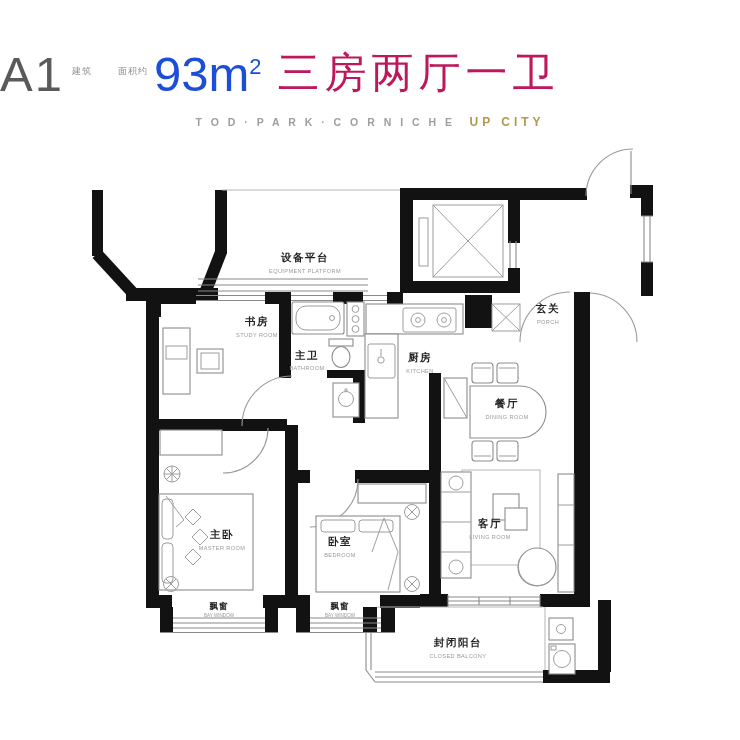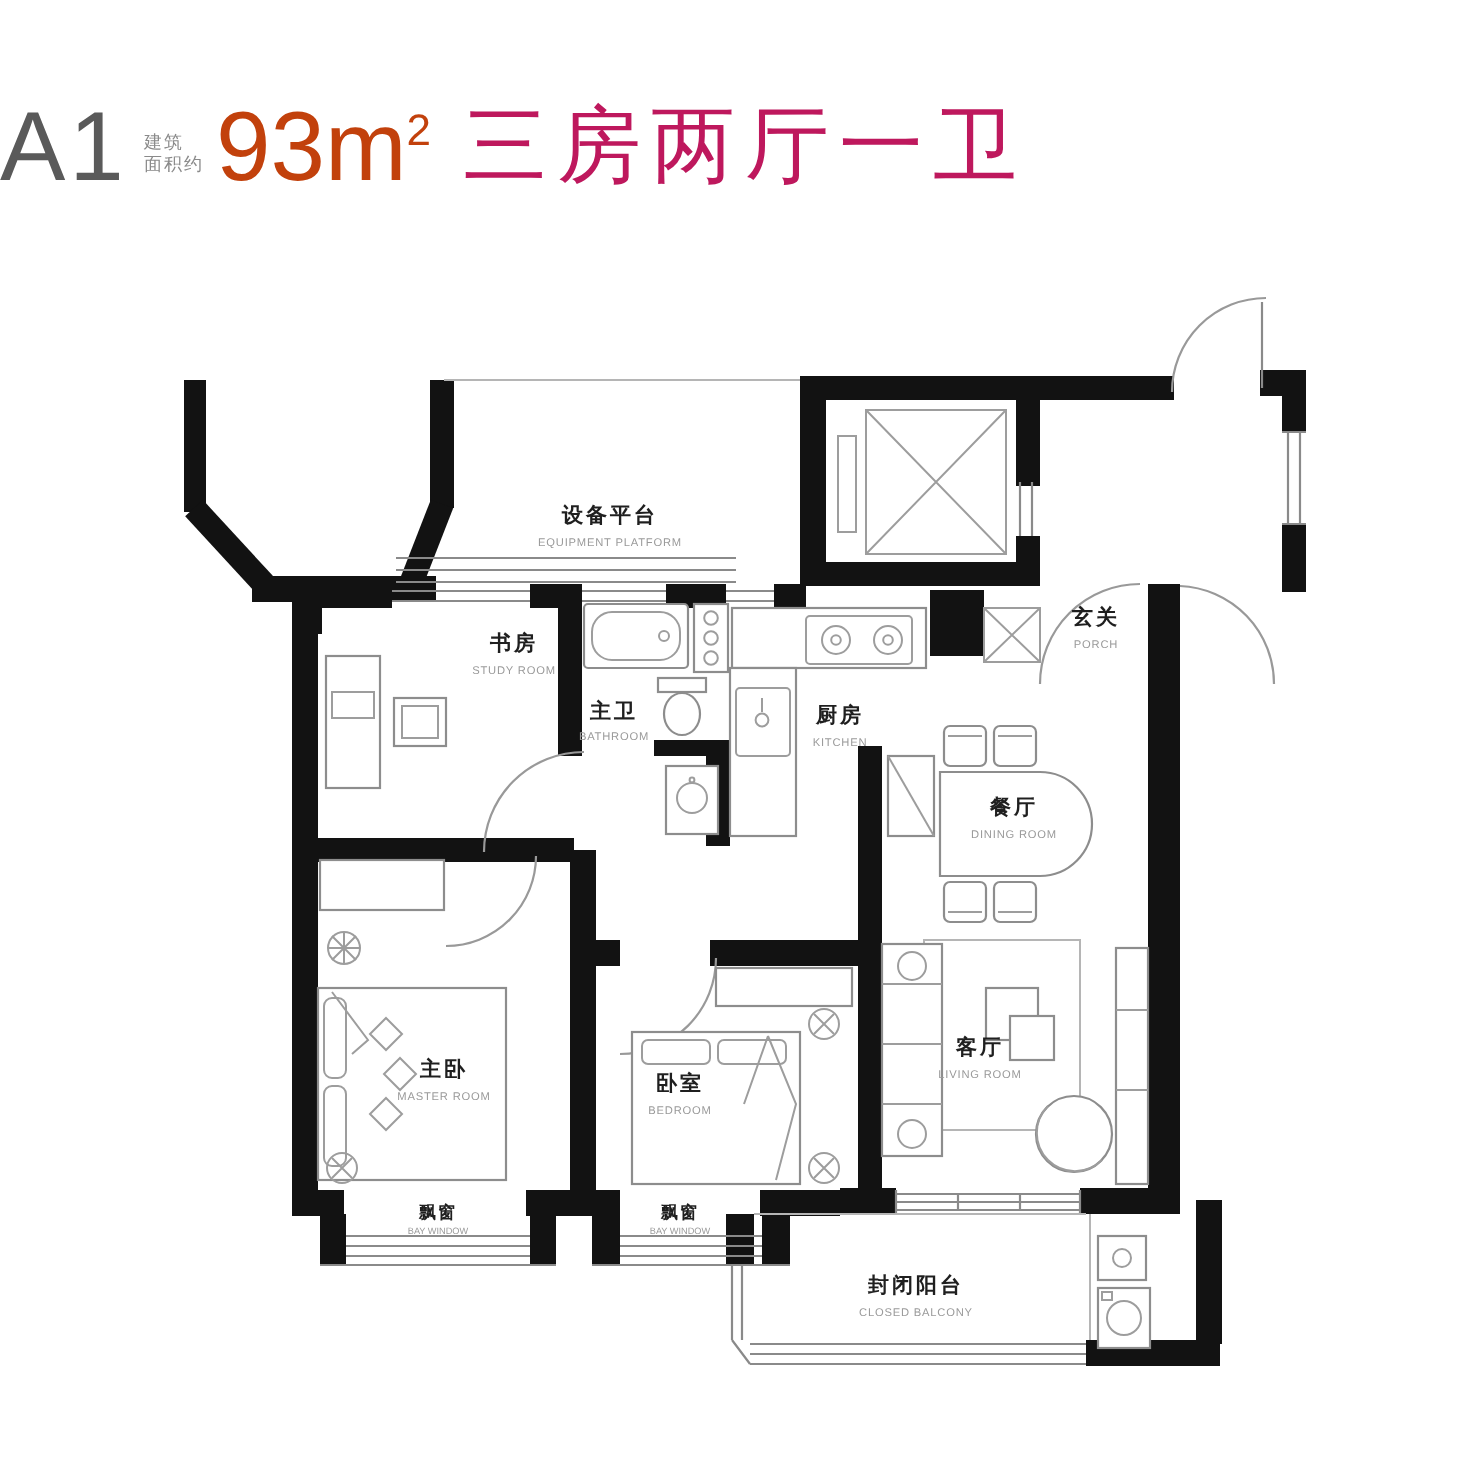--- a/index.html
+++ b/index.html
@@ -2,23 +2,23 @@
 <html><head>
 <meta charset="utf-8">
 <style>
   html,body{margin:0;padding:0;background:#fff;}
   .canvas{position:relative;width:740px;height:740px;background:#ffffff;overflow:hidden;
           font-family:"Liberation Sans","DejaVu Sans",sans-serif;}
   
   .title-row{position:absolute;top:50px;left:0;width:100%;display:flex;
              justify-content:flex-start;align-items:flex-start;color:#555;}
   .unit{font-size:49px;font-weight:400;letter-spacing:2px;line-height:1;color:#5a5a5a;}
-  .area-approx{display:flex;flex-direction:column;justify-content:center;margin:16px 6px 0 8px;
-               font-size:9px;color:#8a8a8a;line-height:1.25;letter-spacing:1px;}
-  .area-val{font-size:49px;font-weight:400;line-height:1;color:#c2410c;}
+  .area-approx{display:flex;flex-direction:row;justify-content:center;margin:16px 6px 0 8px;
+               font-size:9px;color:#8a8a8a;line-height:1.25;letter-spacing:1px;gap:26px;}
+  .area-val{font-size:49px;font-weight:400;line-height:1;color:#1d4ed8;}
   .area-val sup{font-size:22px;}
   .summary{font-size:42px;font-weight:500;letter-spacing:5px;line-height:1.1;
            color:#be185d;margin-left:16px;}
   .subtitle{position:absolute;top:112px;left:0;width:100%;text-align:center;}
   .brand{font-size:10.5px;color:#9e9e9e;letter-spacing:3px;font-weight:600;}
   .project{font-size:12px;font-weight:700;letter-spacing:4px;margin-left:10px;}
   
   .watermark{position:absolute;top:703px;right:12px;font-size:17px;font-weight:700;
              color:#8f8f8f;letter-spacing:2px;
              text-shadow:1px 1px 0 rgba(255,255,255,.95),2px 2px 0 rgba(0,0,0,.10);}
@@ -43,20 +43,24 @@
 
   <div class="title-row">
     <span class="unit">A1</span>
     <span class="area-approx">
       <span>建筑</span>
       <span>面积约</span>
     </span>
     <span class="area-val"><span>93m</span><sup>2</sup></span>
     <span class="summary">三房两厅一卫</span>
   </div>
+  <div class="subtitle">
+    <span class="brand">T O D · P A R K · C O R N I C H E</span>
+    <span class="project" id="project-name" style="color: rgb(181, 152, 79);">UP CITY</span>
+  </div>
 
   <svg width="740" height="740" viewBox="0 0 740 740">
     <defs>
       <pattern id="hatch" width="5" height="8" patternUnits="userSpaceOnUse">
         <path d="M2.5,0 V8" stroke="#8d8d8d" stroke-width="0.9"></path>
       </pattern>
     </defs>
 
     <g>
 

